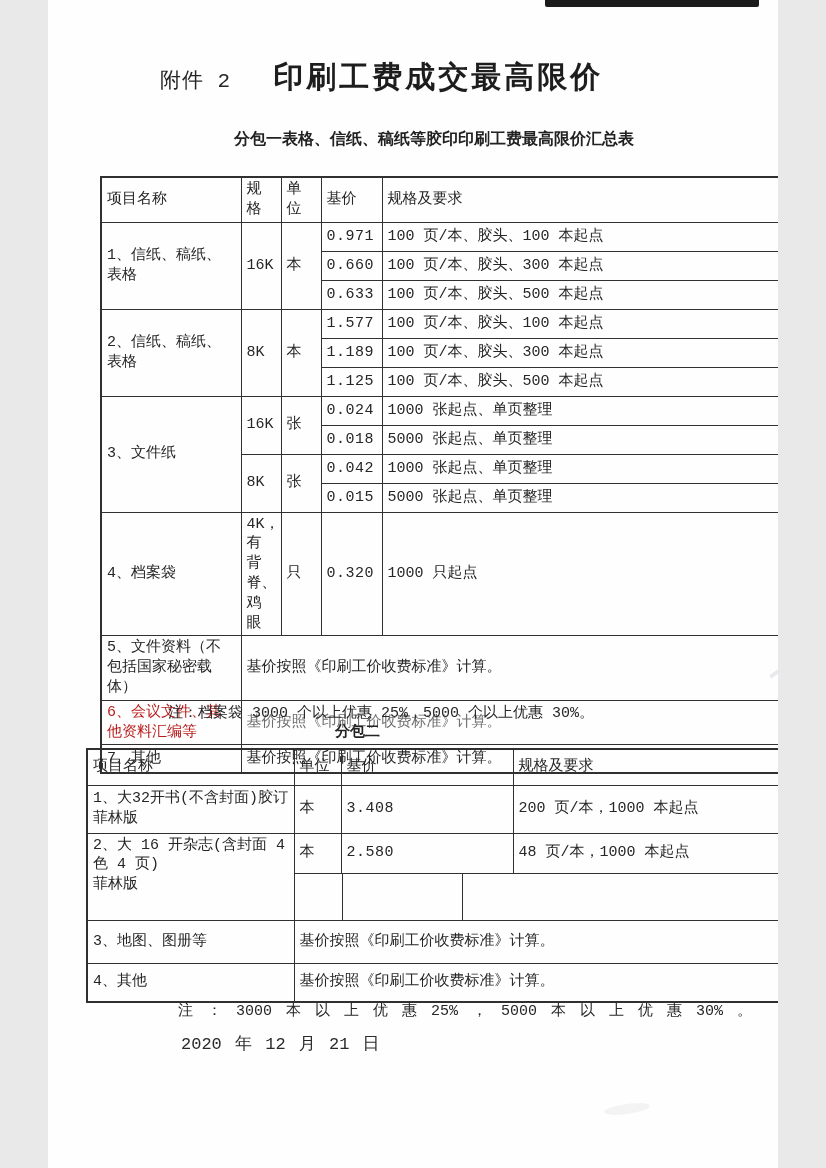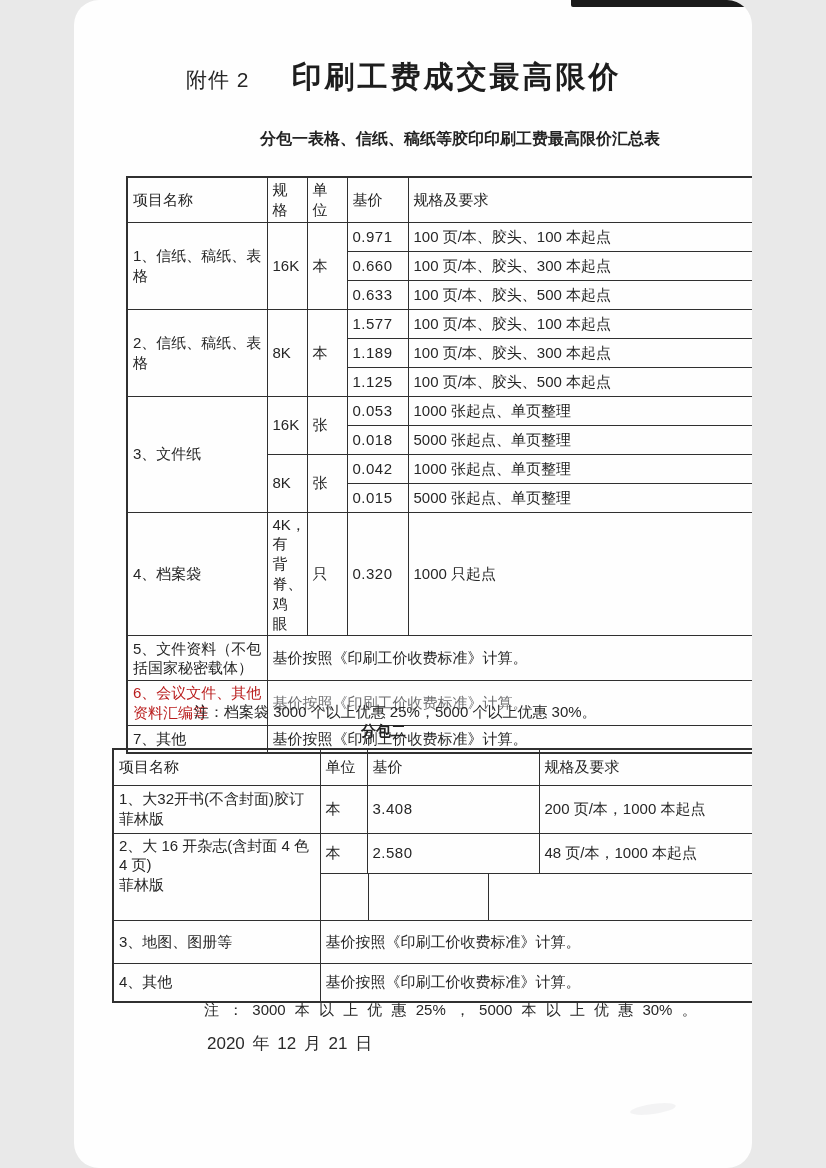--- a/index.html
+++ b/index.html
@@ -1,25 +1,24 @@
 <!DOCTYPE html>
 <html><head>
 <meta charset="utf-8">
 <style>
   * { margin:0; padding:0; box-sizing:border-box; }
   html,body { background:#e9e9e9; }
   .page {
     position:relative;
-    width:678px; height:1168px;
+    width:730px; height:1168px;
     background:#fefefe;
-    font-family:Liberation Sans, sans-serif;
+    font-family:Liberation Mono, monospace;
     color:#262626;
     overflow:hidden;
     margin:0 auto;
-    border-radius:25px;
   }
   .artifact-bar {
     position:absolute; left:497px; top:0; width:214px; height:7px;
     background:#1b1b1b; border-radius:0 0 2px 2px;
   }
   .smudge-a {
     position:absolute; left:760px; top:602px; width:4px; height:96px;
     background:#c9c9d2; opacity:.38; transform:rotate(56deg);
   }
   .smudge-b {
@@ -124,21 +123,21 @@
       <td>100 页/本、胶头、300 本起点</td>
     </tr>
     <tr style="height:29px">
       <td class="num-cell">1.125</td>
       <td>100 页/本、胶头、500 本起点</td>
     </tr>
     <tr style="height:29px">
       <td rowspan="4">3、文件纸</td>
       <td rowspan="2">16K</td>
       <td rowspan="2">张</td>
-      <td class="num-cell">0.053</td>
+      <td class="num-cell">0.024</td>
       <td>1000 张起点、单页整理</td>
     </tr>
     <tr style="height:29px">
       <td class="num-cell">0.018</td>
       <td>5000 张起点、单页整理</td>
     </tr>
     <tr style="height:29px">
       <td rowspan="2">8K</td>
       <td rowspan="2">张</td>
       <td class="num-cell">0.042</td>

